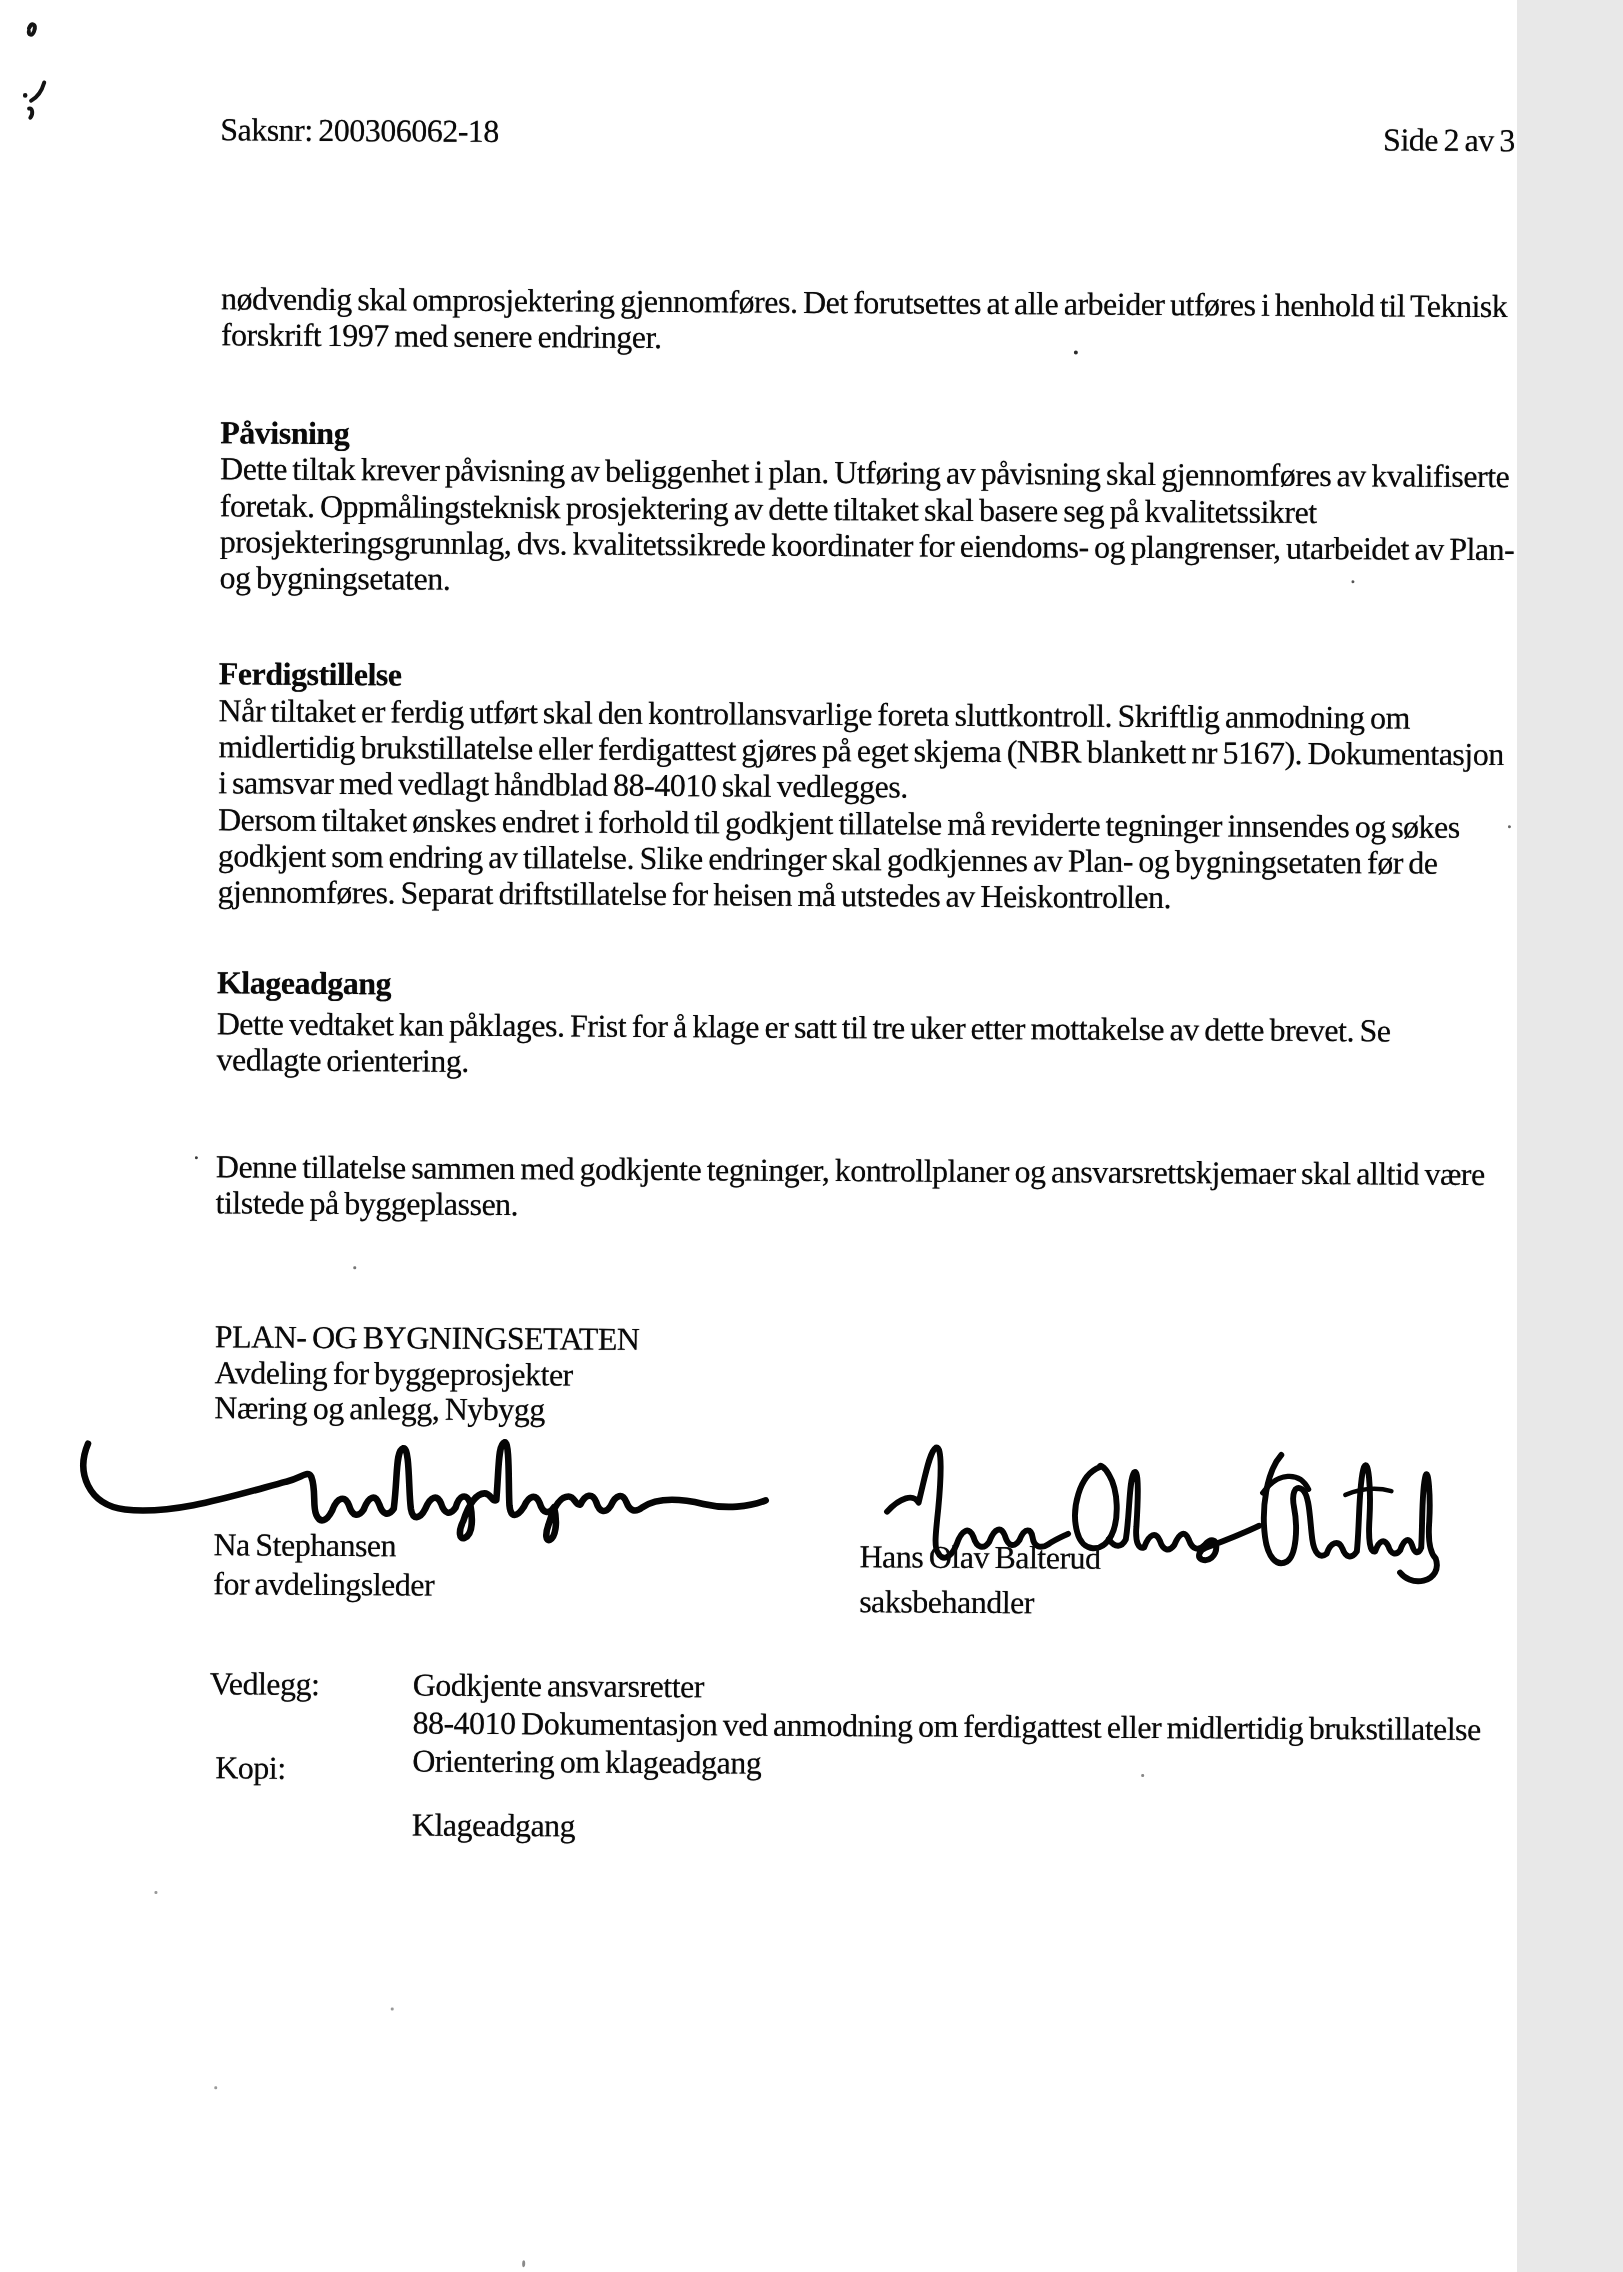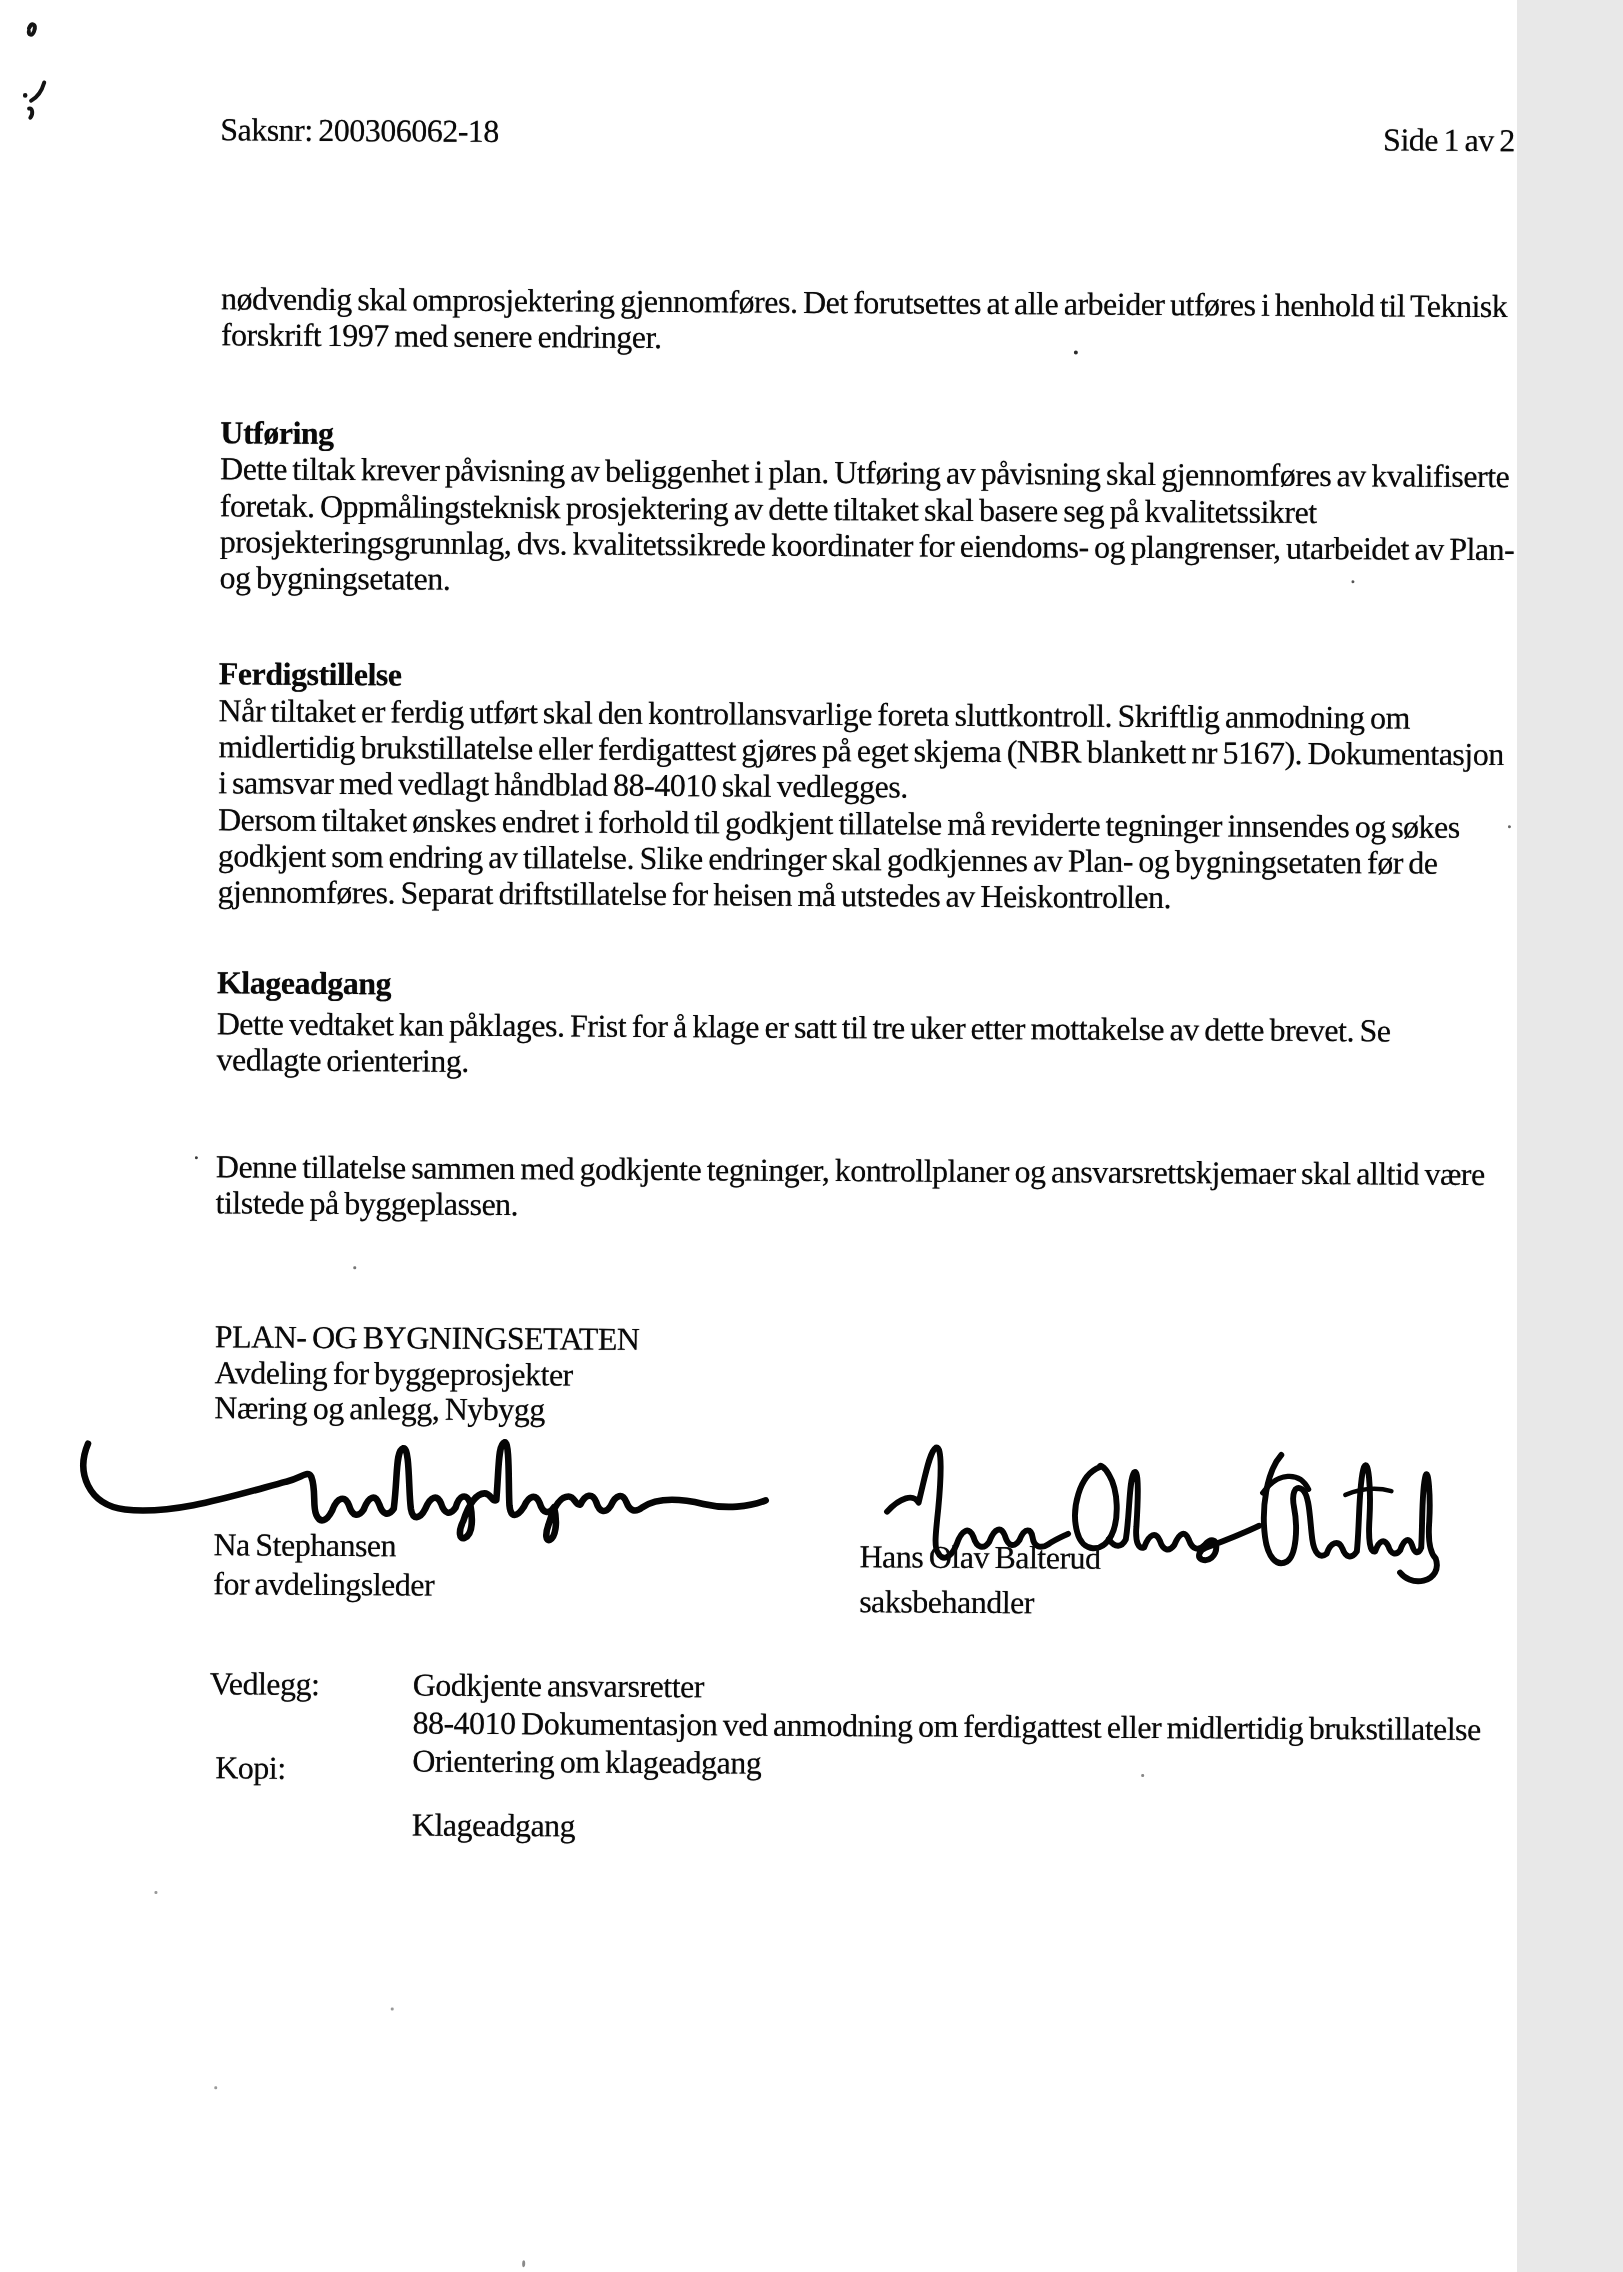--- a/index.html
+++ b/index.html
@@ -20,26 +20,26 @@
   .sig path{fill:none;stroke:#050505;stroke-linecap:round;stroke-linejoin:round;}
   .speck{position:absolute;border-radius:50%;}
 </style>
 </head>
 <body>
 
 <div class="page">
   <div class="skew">
 
     <div class="t" style="left:221px;top:110px">Saksnr: 200306062-18</div>
-    <div class="t" style="left:1384px;top:113px">Side 1 av 2</div>
+    <div class="t" style="left:1384px;top:113px">Side 2 av 3</div>
 
     <div class="t" style="left:223px;top:279px">nødvendig skal omprosjektering gjennomføres. Det forutsettes at alle arbeider utføres i henhold til Teknisk</div>
     <div class="t" style="left:223px;top:315px">forskrift 1997 med senere endringer.</div>
 
-    <div class="t b" style="left:223px;top:413px">Utføring</div>
+    <div class="t b" style="left:223px;top:413px">Påvisning</div>
     <div class="t" style="left:223px;top:449px">Dette tiltak krever påvisning av beliggenhet i plan. Utføring av påvisning skal gjennomføres av kvalifiserte</div>
     <div class="t" style="left:223px;top:486px">foretak. Oppmålingsteknisk prosjektering av dette tiltaket skal basere seg på kvalitetssikret</div>
     <div class="t" style="left:223px;top:522px">prosjekteringsgrunnlag, dvs. kvalitetssikrede koordinater for eiendoms- og plangrenser, utarbeidet av Plan-</div>
     <div class="t" style="left:223px;top:558px">og bygningsetaten.</div>
 
     <div class="t b" style="left:223px;top:654px">Ferdigstillelse</div>
     <div class="t" style="left:223px;top:691px">Når tiltaket er ferdig utført skal den kontrollansvarlige foreta sluttkontroll. Skriftlig anmodning om</div>
     <div class="t" style="left:223px;top:727px">midlertidig brukstillatelse eller ferdigattest gjøres på eget skjema (NBR blankett nr 5167). Dokumentasjon</div>
     <div class="t" style="left:223px;top:763px">i samsvar med vedlagt håndblad 88-4010 skal vedlegges.</div>
     <div class="t" style="left:223px;top:800px">Dersom tiltaket ønskes endret i forhold til godkjent tillatelse må reviderte tegninger innsendes og søkes</div>

